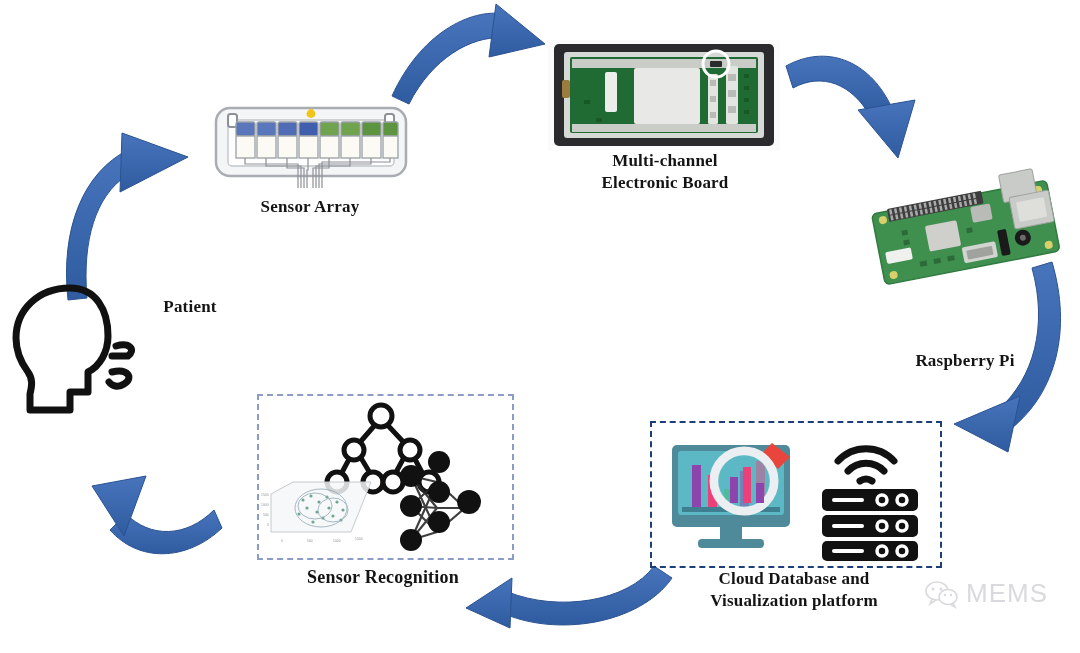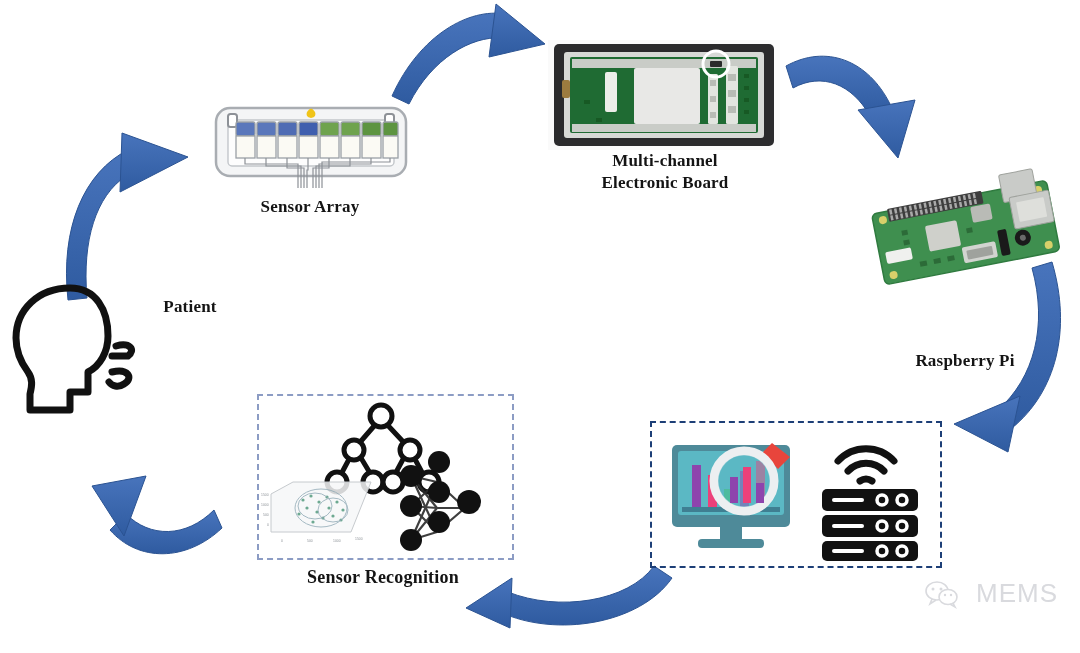--- a/index.html
+++ b/index.html
@@ -275,20 +275,22 @@
           <circle cx="230" cy="77" r="5"></circle>
             <circle cx="250" cy="77" r="5"></circle>
           <circle cx="230" cy="103" r="5"></circle>
             <circle cx="250" cy="103" r="5"></circle>
           <circle cx="230" cy="128" r="5"></circle>
             <circle cx="250" cy="128" r="5"></circle>
         </g>
       </g>
     </svg>
   </div>
+  <div class="lbl" style="left:648px;top:568px;width:292px;font-size:17px;">Cloud Database and
+Visualization platform</div>
 
   <div class="node" style="left:257px;top:394px;width:253px;height:162px;
        border:2px dashed #8c9cc4;">
     <svg width="249" height="158" viewBox="0 0 249 158">
       <g fill="none" stroke="#111111" stroke-width="5">
         <path d="M122,22 L96,52 M122,22 L150,52 M96,52 L80,82 M96,52 L114,82
                  M150,52 L134,82 M150,52 L166,82"></path>
         <circle cx="122" cy="20" r="11" fill="#ffffff"></circle>
         <circle cx="95" cy="54" r="10" fill="#ffffff"></circle>
         <circle cx="151" cy="54" r="10" fill="#ffffff"></circle>
@@ -346,21 +348,21 @@
           <circle cx="180" cy="66" r="11"></circle>
             <circle cx="180" cy="96" r="11"></circle>
           <circle cx="180" cy="126" r="11"></circle>
           <circle cx="210" cy="106" r="12"></circle>
         </g>
       </g>
     </svg>
   </div>
   <div class="lbl" style="left:247px;top:566px;width:272px;font-size:18px;">Sensor Recognition</div>
 
-  <div class="node" style="left:925px;top:578px;display:flex;align-items:center;gap:17px;">
+  <div class="node" style="left:925px;top:578px;display:flex;align-items:center;gap:7px;">
     <svg width="34" height="28" viewBox="0 0 34 28">
       <ellipse cx="12" cy="11" rx="11" ry="9" fill="none" stroke="#d9dade" stroke-width="1.6"></ellipse>
       <path d="M7,19 L5,24 L11,20" fill="none" stroke="#d9dade" stroke-width="1.6"></path>
       <circle cx="8" cy="9" r="1.5" fill="#d9dade"></circle>
         <circle cx="16" cy="9" r="1.5" fill="#d9dade"></circle>
       <ellipse cx="23" cy="17" rx="9" ry="7.5" fill="#ffffff" stroke="#d9dade" stroke-width="1.6"></ellipse>
       <path d="M28,23 L30,27 L25,24" fill="none" stroke="#d9dade" stroke-width="1.6"></path>
       <circle cx="20" cy="15" r="1.2" fill="#d9dade"></circle>
         <circle cx="26" cy="15" r="1.2" fill="#d9dade"></circle>
     </svg>

